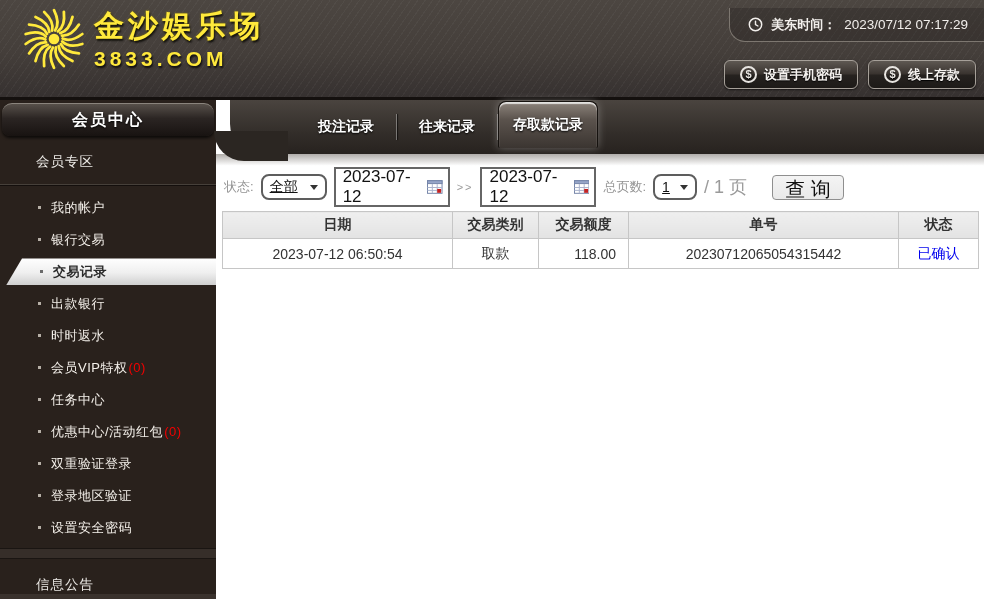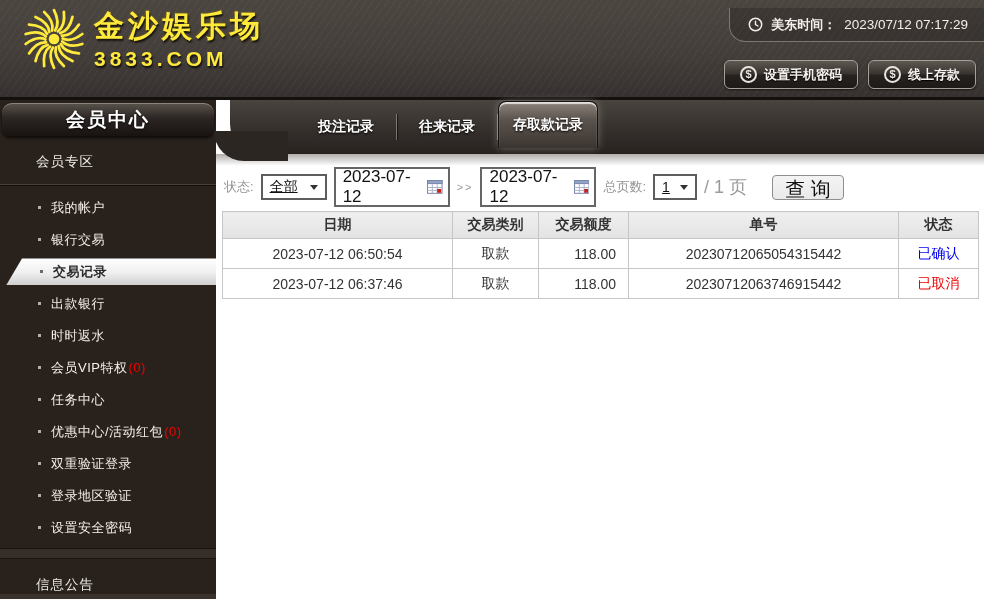--- a/index.html
+++ b/index.html
@@ -58,21 +58,21 @@
 
   
   .sidebar {
     width:216px; flex:0 0 216px; background:#29211c; display:flex; flex-direction:column;
     position:relative;
   }
   .sidebar-title {
     height:40px; margin:3px 2px 0 2px; display:flex; align-items:center; justify-content:center;
     background:linear-gradient(180deg,#57504a 0%,#2b2523 45%,#181311 100%);
     border-radius:10px 10px 8px 8px; border-top:1px solid #8a847d;
-    color:#fff; font-size:19px; font-weight:bold; letter-spacing:2px;
+    color:#fff; font-size:16px; font-weight:bold; letter-spacing:2px;
     text-shadow:0 1px 2px #000; box-shadow:0 2px 3px rgba(0,0,0,.7);
   }
   .section-label { margin:17px 0 0 36px; color:#eceae6; font-size:13.5px; letter-spacing:1px; }
   .side-divider { margin-top:13px; height:2px; background:#140f0d; border-top:1px solid #46403a; }
   .side-menu { list-style:none; margin-top:6px; }
   .side-menu li {
     display:flex; align-items:center; height:32px; padding-left:38px;
     color:#f3efe9; font-size:13px; cursor:pointer; letter-spacing:.5px;
   }
   .side-menu li .dot { width:3px; height:3px; background:#b6afa6; margin-right:10px; flex:0 0 3px; }
@@ -112,21 +112,21 @@
     border:1px solid #16120f; border-bottom:none;
     box-shadow:inset 0 2px 1px rgba(255,255,255,.75), 0 0 9px rgba(255,255,255,.30);
   }
   .fade-band { height:13px; background:linear-gradient(180deg,rgba(110,104,99,.55) 0%, rgba(255,255,255,0) 90%); }
 
   
   .filterbar { display:flex; align-items:center; gap:7px; margin:6px 0 0 8px; height:28px; font-size:13px; }
   .flt-label { color:#939393; }
   .select-box {
     display:flex; align-items:center; justify-content:space-between; gap:6px;
-    height:26px; padding:0 7px; background:#fff; border:2px solid #5d5d5d; border-radius:0;
+    height:26px; padding:0 7px; background:#fff; border:2px solid #5d5d5d; border-radius:8px;
     font-size:14px; color:#111; cursor:pointer;text-decoration:underline;
   }
   .select-status { width:66px; }
   .select-page { width:44px; }
   .caret { width:0; height:0; border-left:4px solid transparent; border-right:4px solid transparent; border-top:5px solid #333; }
   .date-box {
     display:flex; align-items:center; justify-content:space-between;
     width:116px; height:40px; padding:0 5px 0 7px;
     background:#fff; border:2px solid #666; font-size:17px; color:#111; cursor:text;
   }
@@ -347,24 +347,17 @@
           </tr>
         </thead>
         <tbody>
           <tr>
             <td>2023-07-12 06:50:54</td>
             <td>取款</td>
             <td class="amount">118.00</td>
             <td>20230712065054315442</td>
             <td class="st-blue">已确认</td>
           </tr>
-          <tr>
-            <td>2023-07-12 06:37:46</td>
-            <td>取款</td>
-            <td class="amount">118.00</td>
-            <td>20230712063746915442</td>
-            <td class="st-red">已取消</td>
-          </tr>
         </tbody>
       </table>
     </main>
   </div>
 </div>
 
 </body></html>

